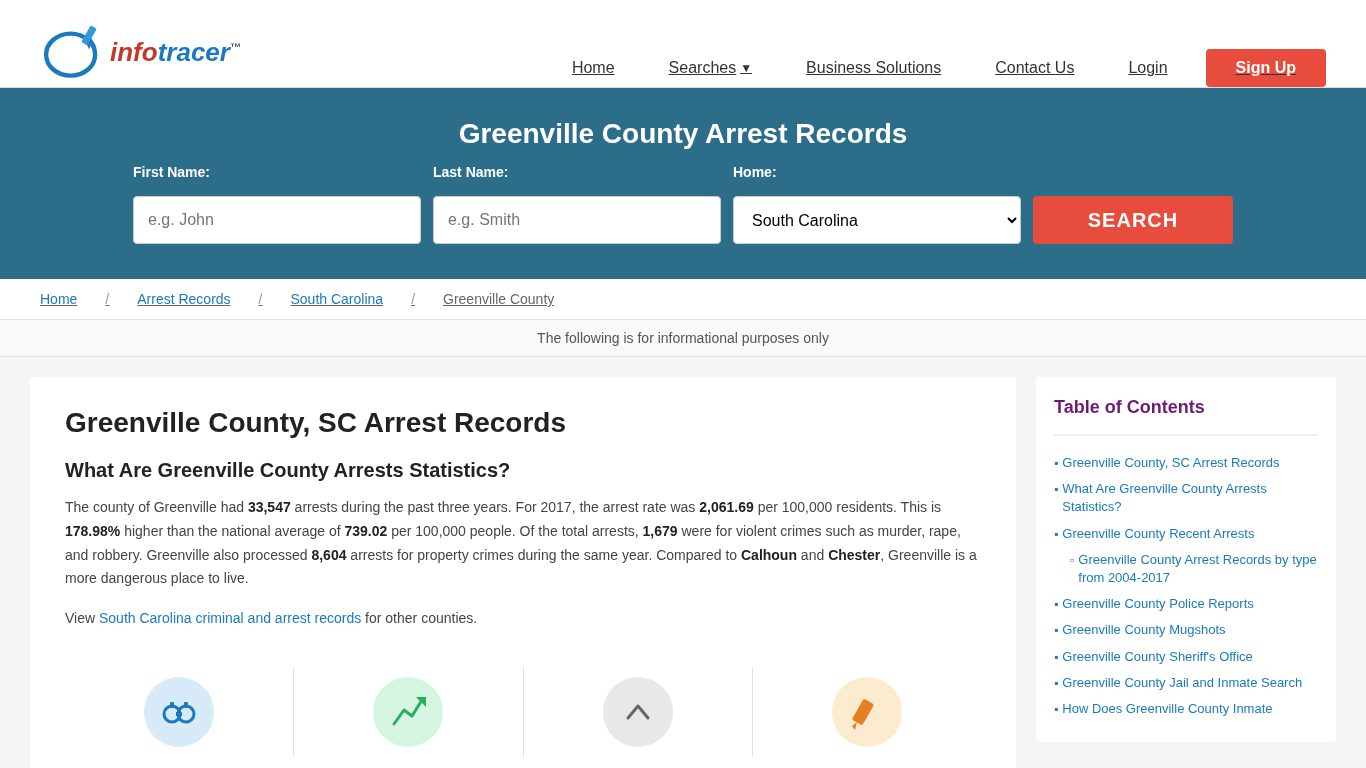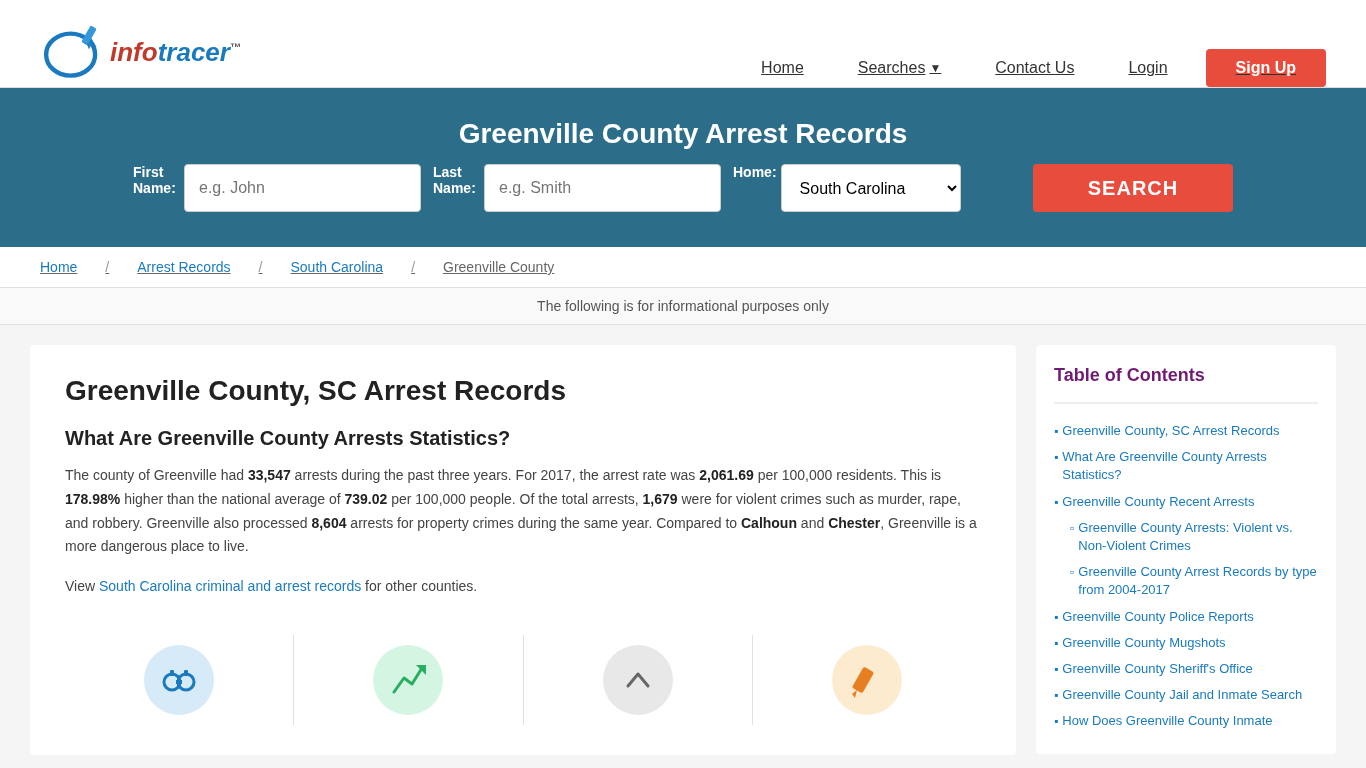--- a/index.html
+++ b/index.html
@@ -52,21 +52,21 @@
       margin-bottom: 14px;
       font-weight: bold;
     }
     .search-form {
       display: flex;
       align-items: flex-end;
       gap: 12px;
       max-width: 1100px;
       margin: 0 auto;
     }
-    .form-group { display: flex; flex-direction: row; gap: 4px; flex: 1; }
+    .form-group { display: flex; flex-direction: column; gap: 16px; flex: 1; }
     .form-group label { color: #fff; font-size: 14px; font-weight: bold; }
     .form-group input, .form-group select {
       padding: 12px 14px;
       font-size: 16px;
       border: 1px solid #ccc;
       border-radius: 4px;
       background: #fff;
       height: 48px;
     }
     .form-group select { min-width: 180px; }
@@ -230,20 +230,21 @@
       <span style="color:#c0392b;">info</span><span style="color:#1a7abf;">tracer</span><sup style="font-size:11px;color:#555;font-style:normal;">™</sup>
     </div>
   </div>
 
   <nav>
     <a class="nav-item">Home</a>
     <a class="nav-item nav-searches">
       <span>Searches</span>
       <span class="chevron-down">▼</span>
     </a>
+    <a class="nav-item">Business Solutions</a>
     <a class="nav-item">Contact Us</a>
     <a class="nav-item nav-login">Login</a>
     <button class="nav-signup">Sign Up</button>
   </nav>
 </header>
 
 <section class="search-banner">
   <h1>Greenville County Arrest Records</h1>
   <div class="search-form">
     <div class="form-group">
@@ -336,23 +337,20 @@
     <li>
           <a href="#">Greenville County, SC Arrest Records</a>
         </li>
         <li>
           <a href="#">What Are Greenville County Arrests Statistics?</a>
         </li>
         <li>
           <a href="#">Greenville County Recent Arrests</a>
         </li>
         <li class="sub">
-          <a href="#">Greenville County Arrests: Violent vs. Non-Violent Crimes</a>
-        </li>
-        <li class="sub">
           <a href="#">Greenville County Arrest Records by type from 2004-2017</a>
         </li>
         <li>
           <a href="#">Greenville County Police Reports</a>
         </li>
         <li>
           <a href="#">Greenville County Mugshots</a>
         </li>
         <li>
           <a href="#">Greenville County Sheriff's Office</a>

